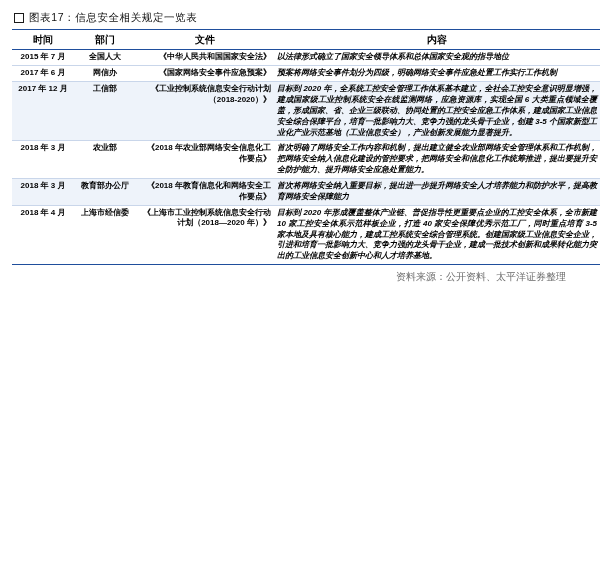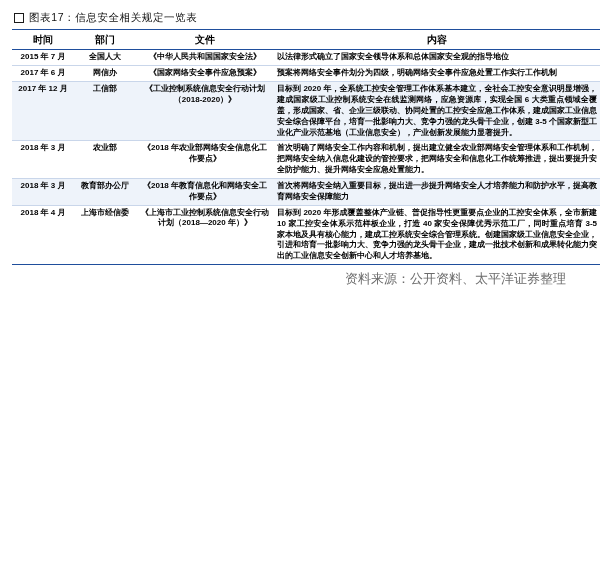--- a/index.html
+++ b/index.html
@@ -62,39 +62,40 @@
     vertical-align: top;
     border-bottom: 0.7px solid #c9d6ea;
     color: #000;
   }
   td.c-time, td.c-dept {
     text-align: center;
     font-weight: bold;
     vertical-align: middle;
   }
   td.c-file {
-    text-align: center;
+    text-align: right;
     vertical-align: middle;
   }
   td.c-content {
     text-align: justify;
     text-justify: inter-ideograph;
     line-height: 1.36;
+    font-style: italic;
   }
   tr.alt td {
     background: #eef3fa;
   }
   tr:last-child td {
     border-bottom: 1.6px solid #1f4e9c;
   }
   .b { font-weight: bold; }
   .footer {
     margin-top: 5px;
     text-align: right;
-    font-size: 13px;
+    font-size: 10px;
     color: #6b6b6b;
     padding-right: 2px;
   }
   .col-time  { width: 62px; }
   .col-dept  { width: 62px; }
   .col-file  { width: 138px; }
   .col-cont  { width: 326px; }
 </style>
 </head>
 <body>

